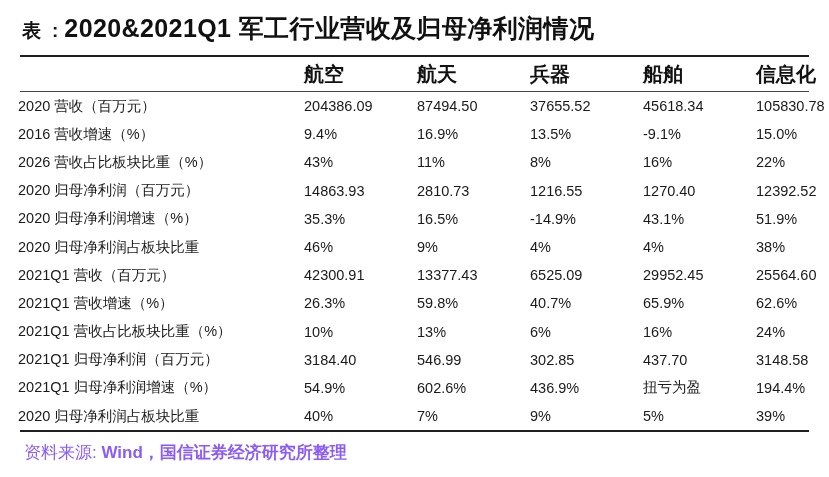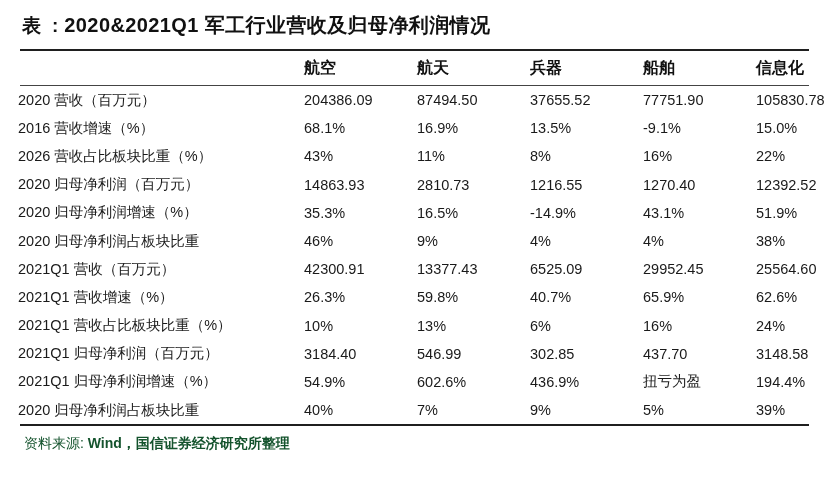--- a/index.html
+++ b/index.html
@@ -35,21 +35,21 @@
     letter-spacing: 1px;
     white-space: nowrap;
   }
   .title-sep {
     font-size: 19px;
     font-weight: bold;
     color: #111111;
     margin: 0 6px 0 10px;
   }
   .title-main {
-    font-size: 20px;
+    font-size: 25px;
     font-weight: bold;
     color: #111111;
     letter-spacing: 0.4px;
     white-space: nowrap;
   }
   .rule-top {
     border-top: 2.5px solid #1f1f1f;
     margin: 0 2px;
   }
   .rule-mid {
@@ -71,21 +71,21 @@
   table.data-table td {
     text-align: left;
     font-size: 14.5px;
     padding: 0;
     vertical-align: middle;
     white-space: nowrap;
   }
   table.data-table th {
     height: 34px;
     font-weight: bold;
-    font-size: 16px;
+    font-size: 20px;
     color: #111111;
   }
   table.data-table td {
     height: 28.2px;
     color: #1a1a1a;
   }
   col.c-label { width: 286px; }
   col.c-val   { width: 113px; }
   .cell-label {
     padding-left: 6px;
@@ -93,22 +93,22 @@
   }
   .cell-val {
     padding-left: 2px;
   }
   th.h-label { padding-left: 6px; }
   th.h-val { padding-left: 2px; }
 
   
   .footer {
     padding: 9px 6px 0 6px;
-    font-size: 14px;
-    color: #14532d;
+    font-size: 17px;
+    color: #8b5cf6;
   }
   .footer .src-label { }
   .footer .src-body { font-weight: bold; }
 </style>
 </head>
 <body>
 
 <div class="page">
 
   <div class="title-row">
@@ -150,26 +150,26 @@
       <col class="c-val">
       <col class="c-val">
       <col class="c-val">
     </colgroup>
     <tbody>
       <tr>
         <td class="cell-label">2020 营收（百万元）</td>
         <td class="cell-val">204386.09</td>
         <td class="cell-val">87494.50</td>
         <td class="cell-val">37655.52</td>
-        <td class="cell-val">77751.90</td>
+        <td class="cell-val">45618.34</td>
         <td class="cell-val">105830.78</td>
       </tr>
       <tr>
         <td class="cell-label">2016 营收增速（%）</td>
-        <td class="cell-val">68.1%</td>
+        <td class="cell-val">9.4%</td>
         <td class="cell-val">16.9%</td>
         <td class="cell-val">13.5%</td>
         <td class="cell-val">-9.1%</td>
         <td class="cell-val">15.0%</td>
       </tr>
       <tr>
         <td class="cell-label">2026 营收占比板块比重（%）</td>
         <td class="cell-val">43%</td>
         <td class="cell-val">11%</td>
         <td class="cell-val">8%</td>

